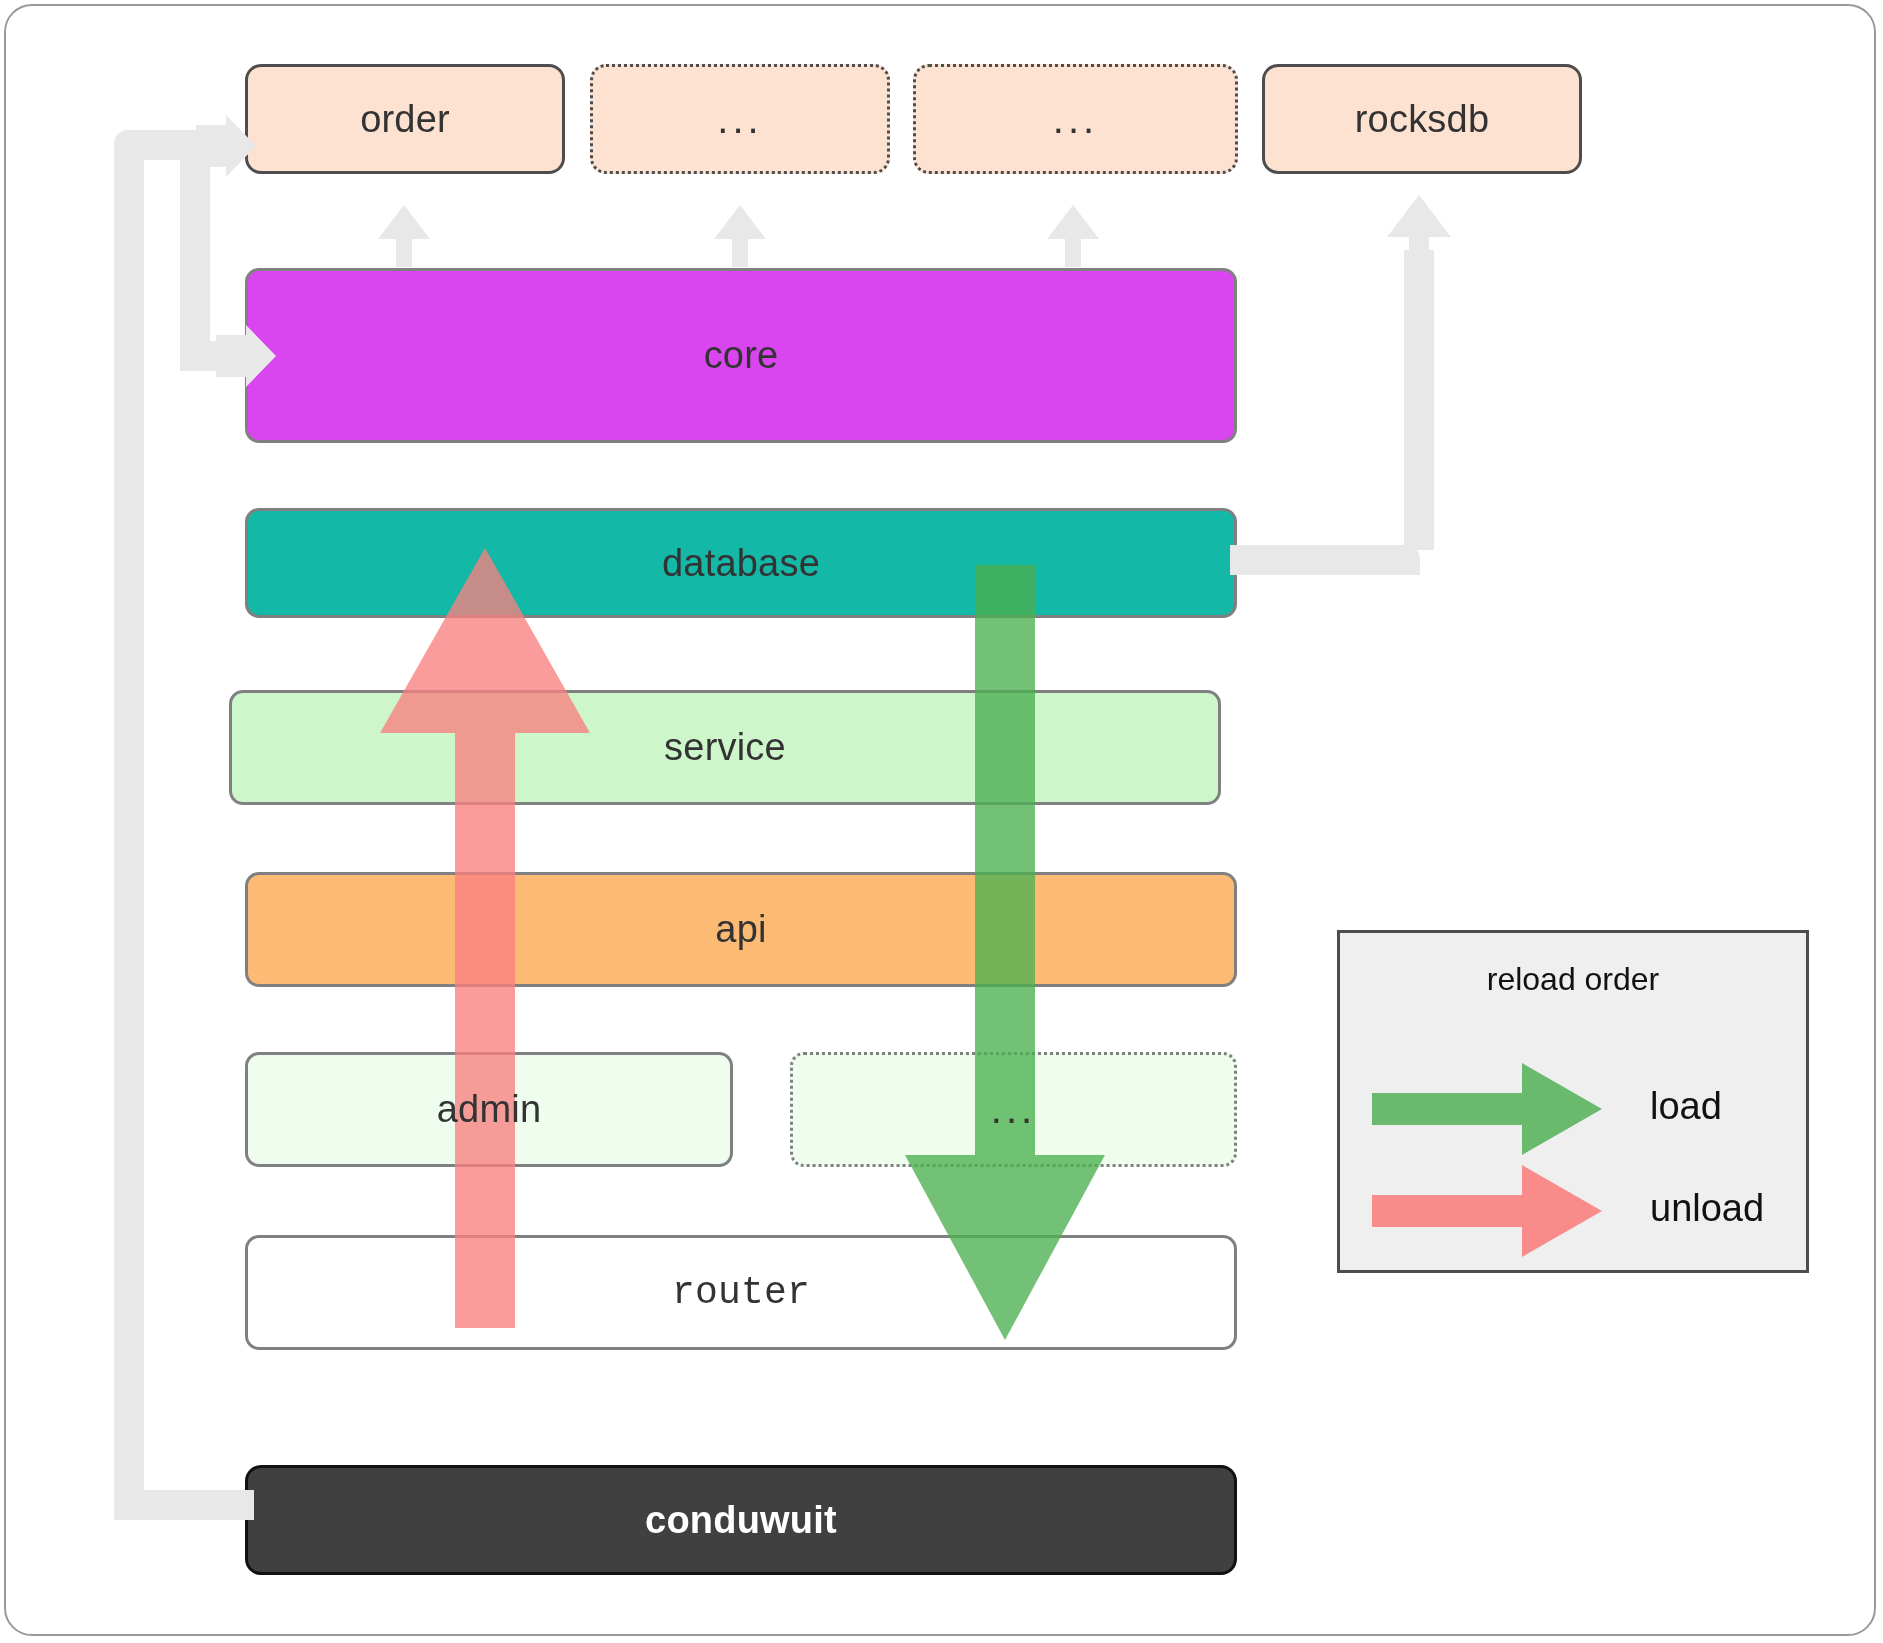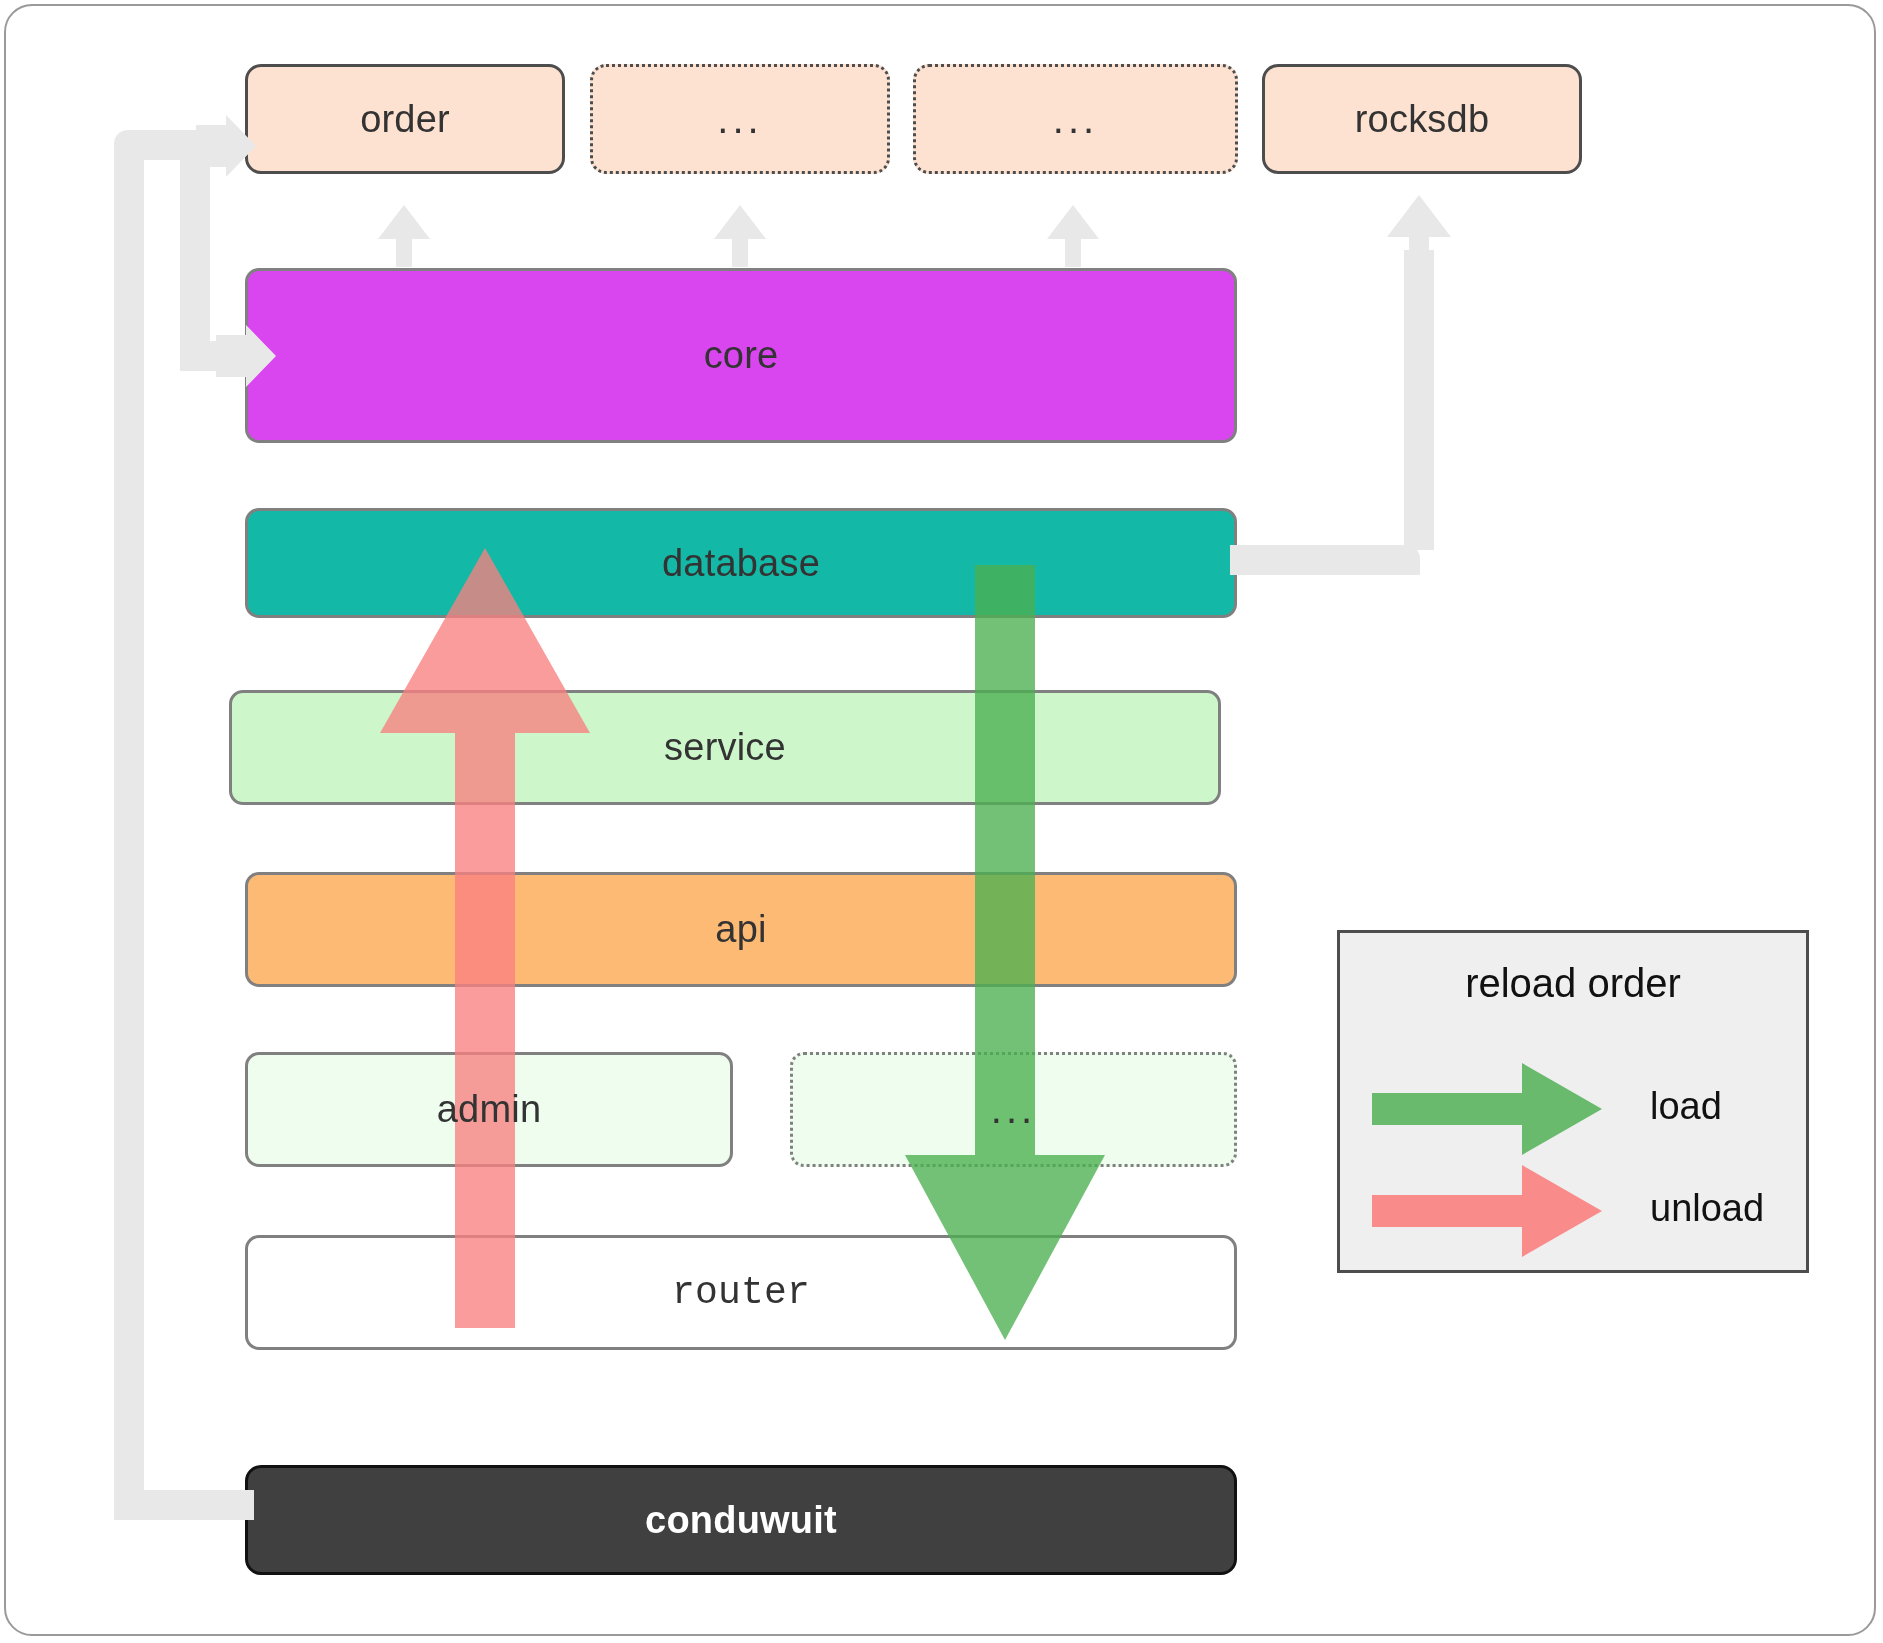--- a/index.html
+++ b/index.html
@@ -142,21 +142,21 @@
     background: #efefef;
     border: 3px solid #4d4d4d;
     box-sizing: border-box;
     z-index: 5;
   }
   .legend-title {
     position: absolute;
     left: 0; right: 0;
     top: 28px;
     text-align: center;
-    font-size: 40px;
+    font-size: 32px;
     color: #111111;
   }
   .legend-row { position: absolute; left: 32px; }
   .legend-label {
     position: absolute;
     font-size: 38px;
     color: #111111;
   }
 
   .big-arrow { position: absolute; z-index: 2; }

